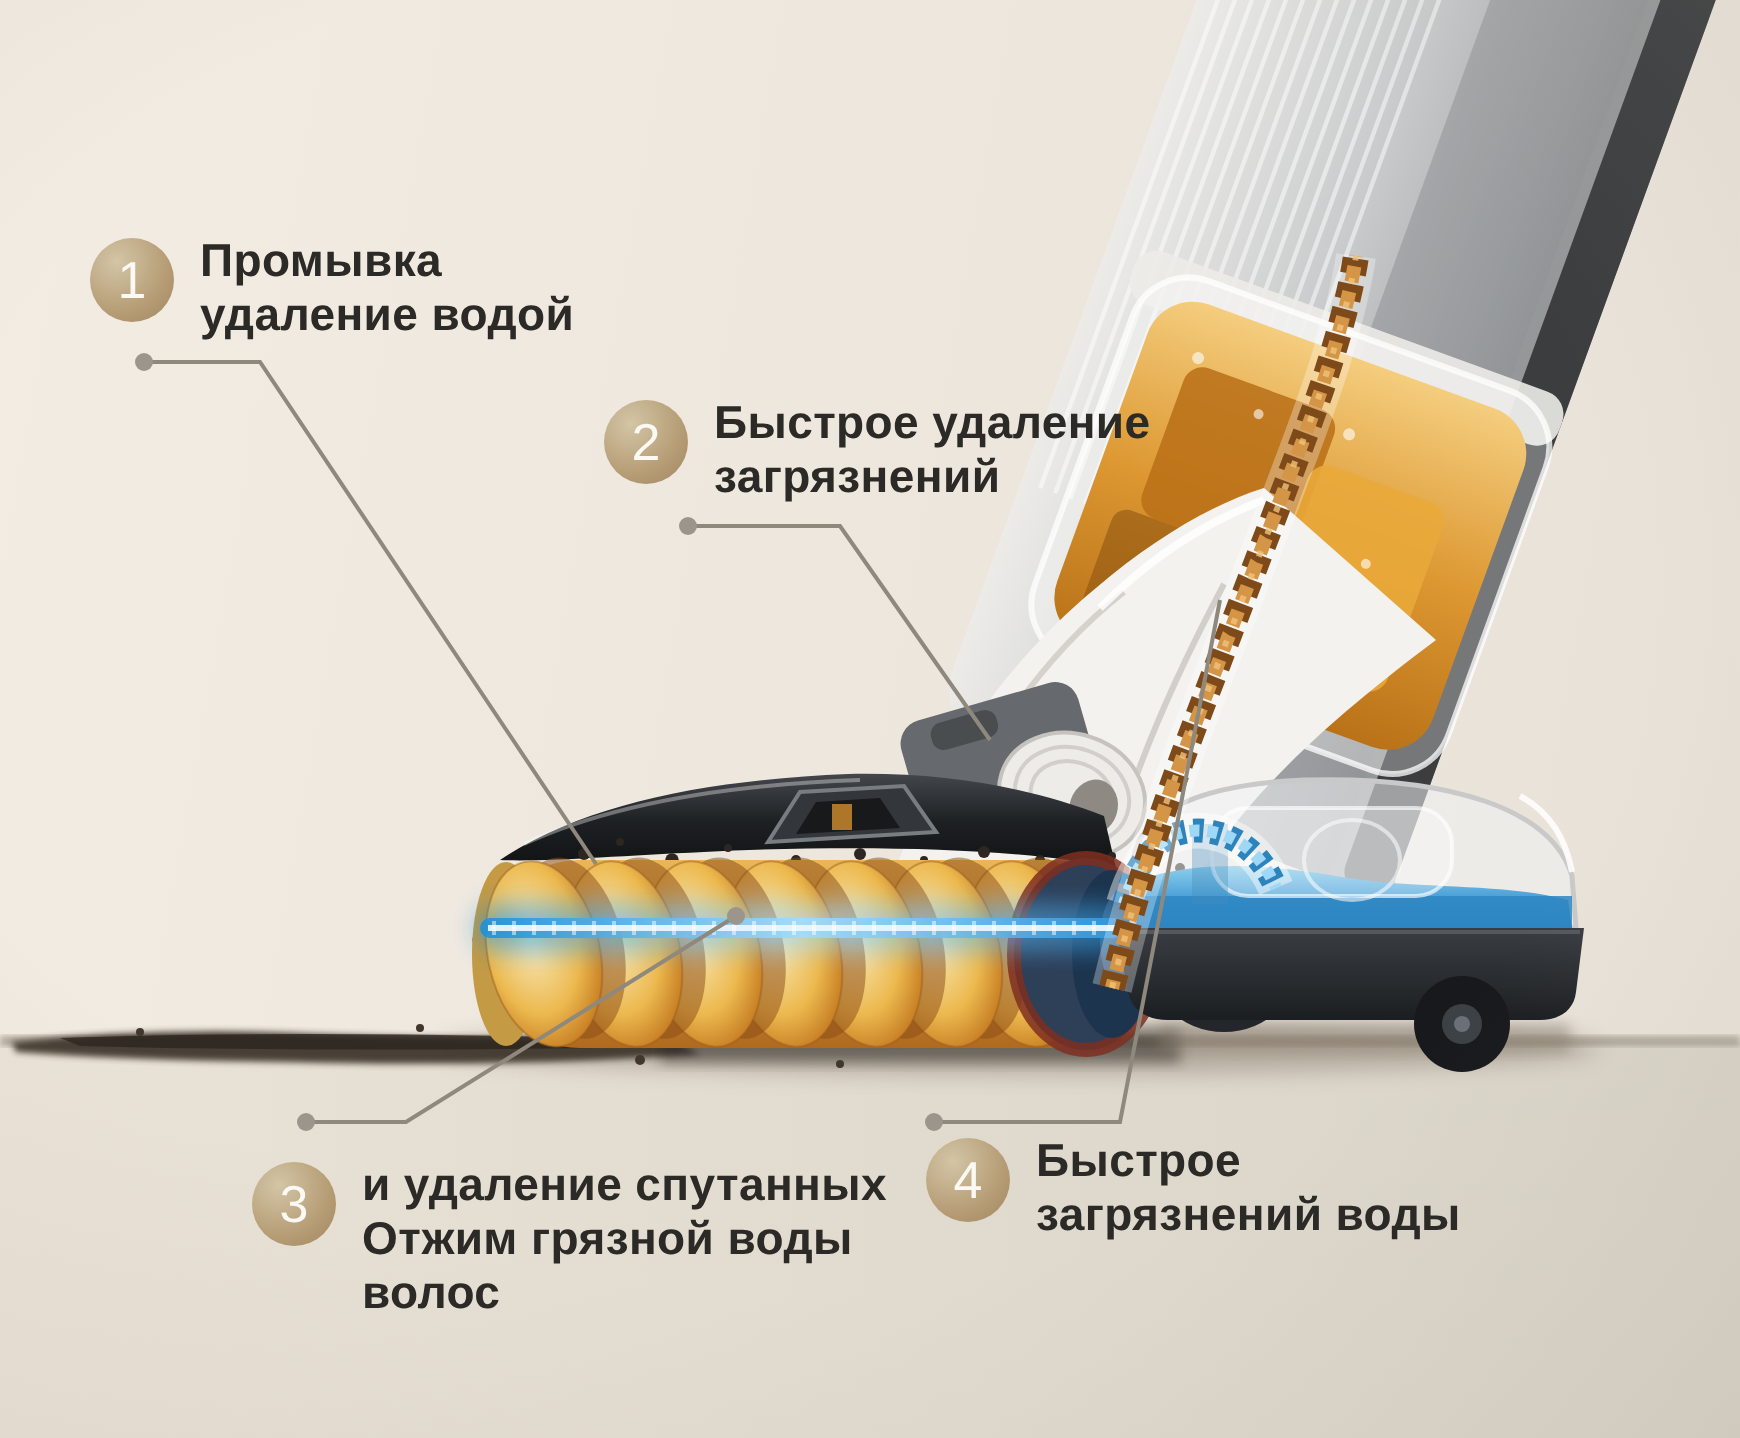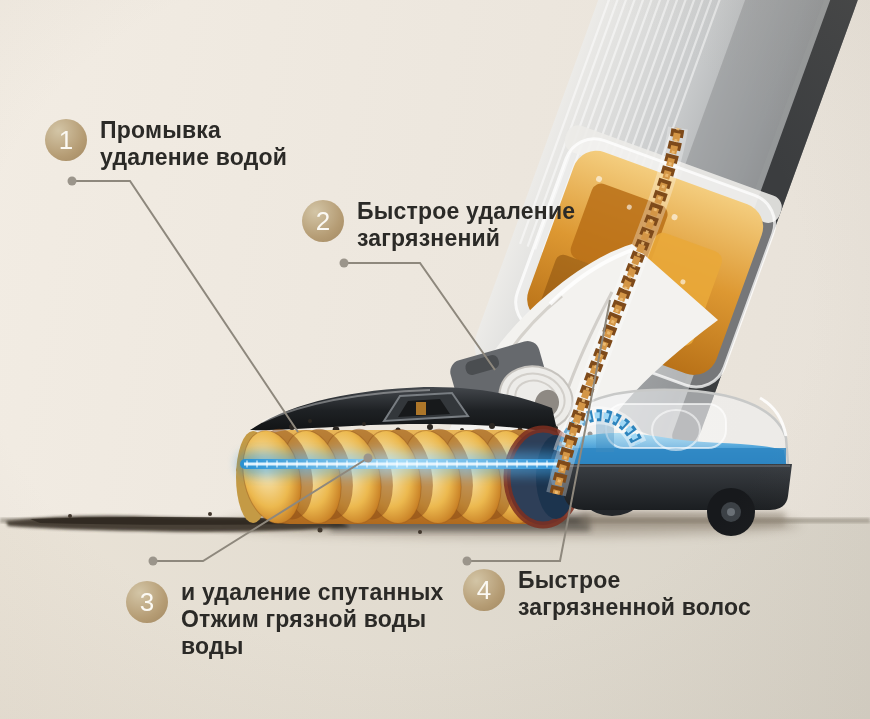--- a/index.html
+++ b/index.html
@@ -312,25 +312,25 @@
       <span>Быстрое удаление</span>
       <span>загрязнений</span>
     </div>
   </div>
 
   <div class="callout" style="left:126px;top:581px;">
     <div class="badge">3</div>
     <div class="label">
       <span>и удаление спутанных</span>
       <span>Отжим грязной воды</span>
-      <span>воды</span>
+      <span>волос</span>
     </div>
   </div>
 
   <div class="callout" style="left:463px;top:569px;">
     <div class="badge">4</div>
     <div class="label">
       <span>Быстрое</span>
-      <span>загрязненной волос</span>
+      <span>загрязнений воды</span>
     </div>
   </div>
 
 </div>
 
 </body></html>

